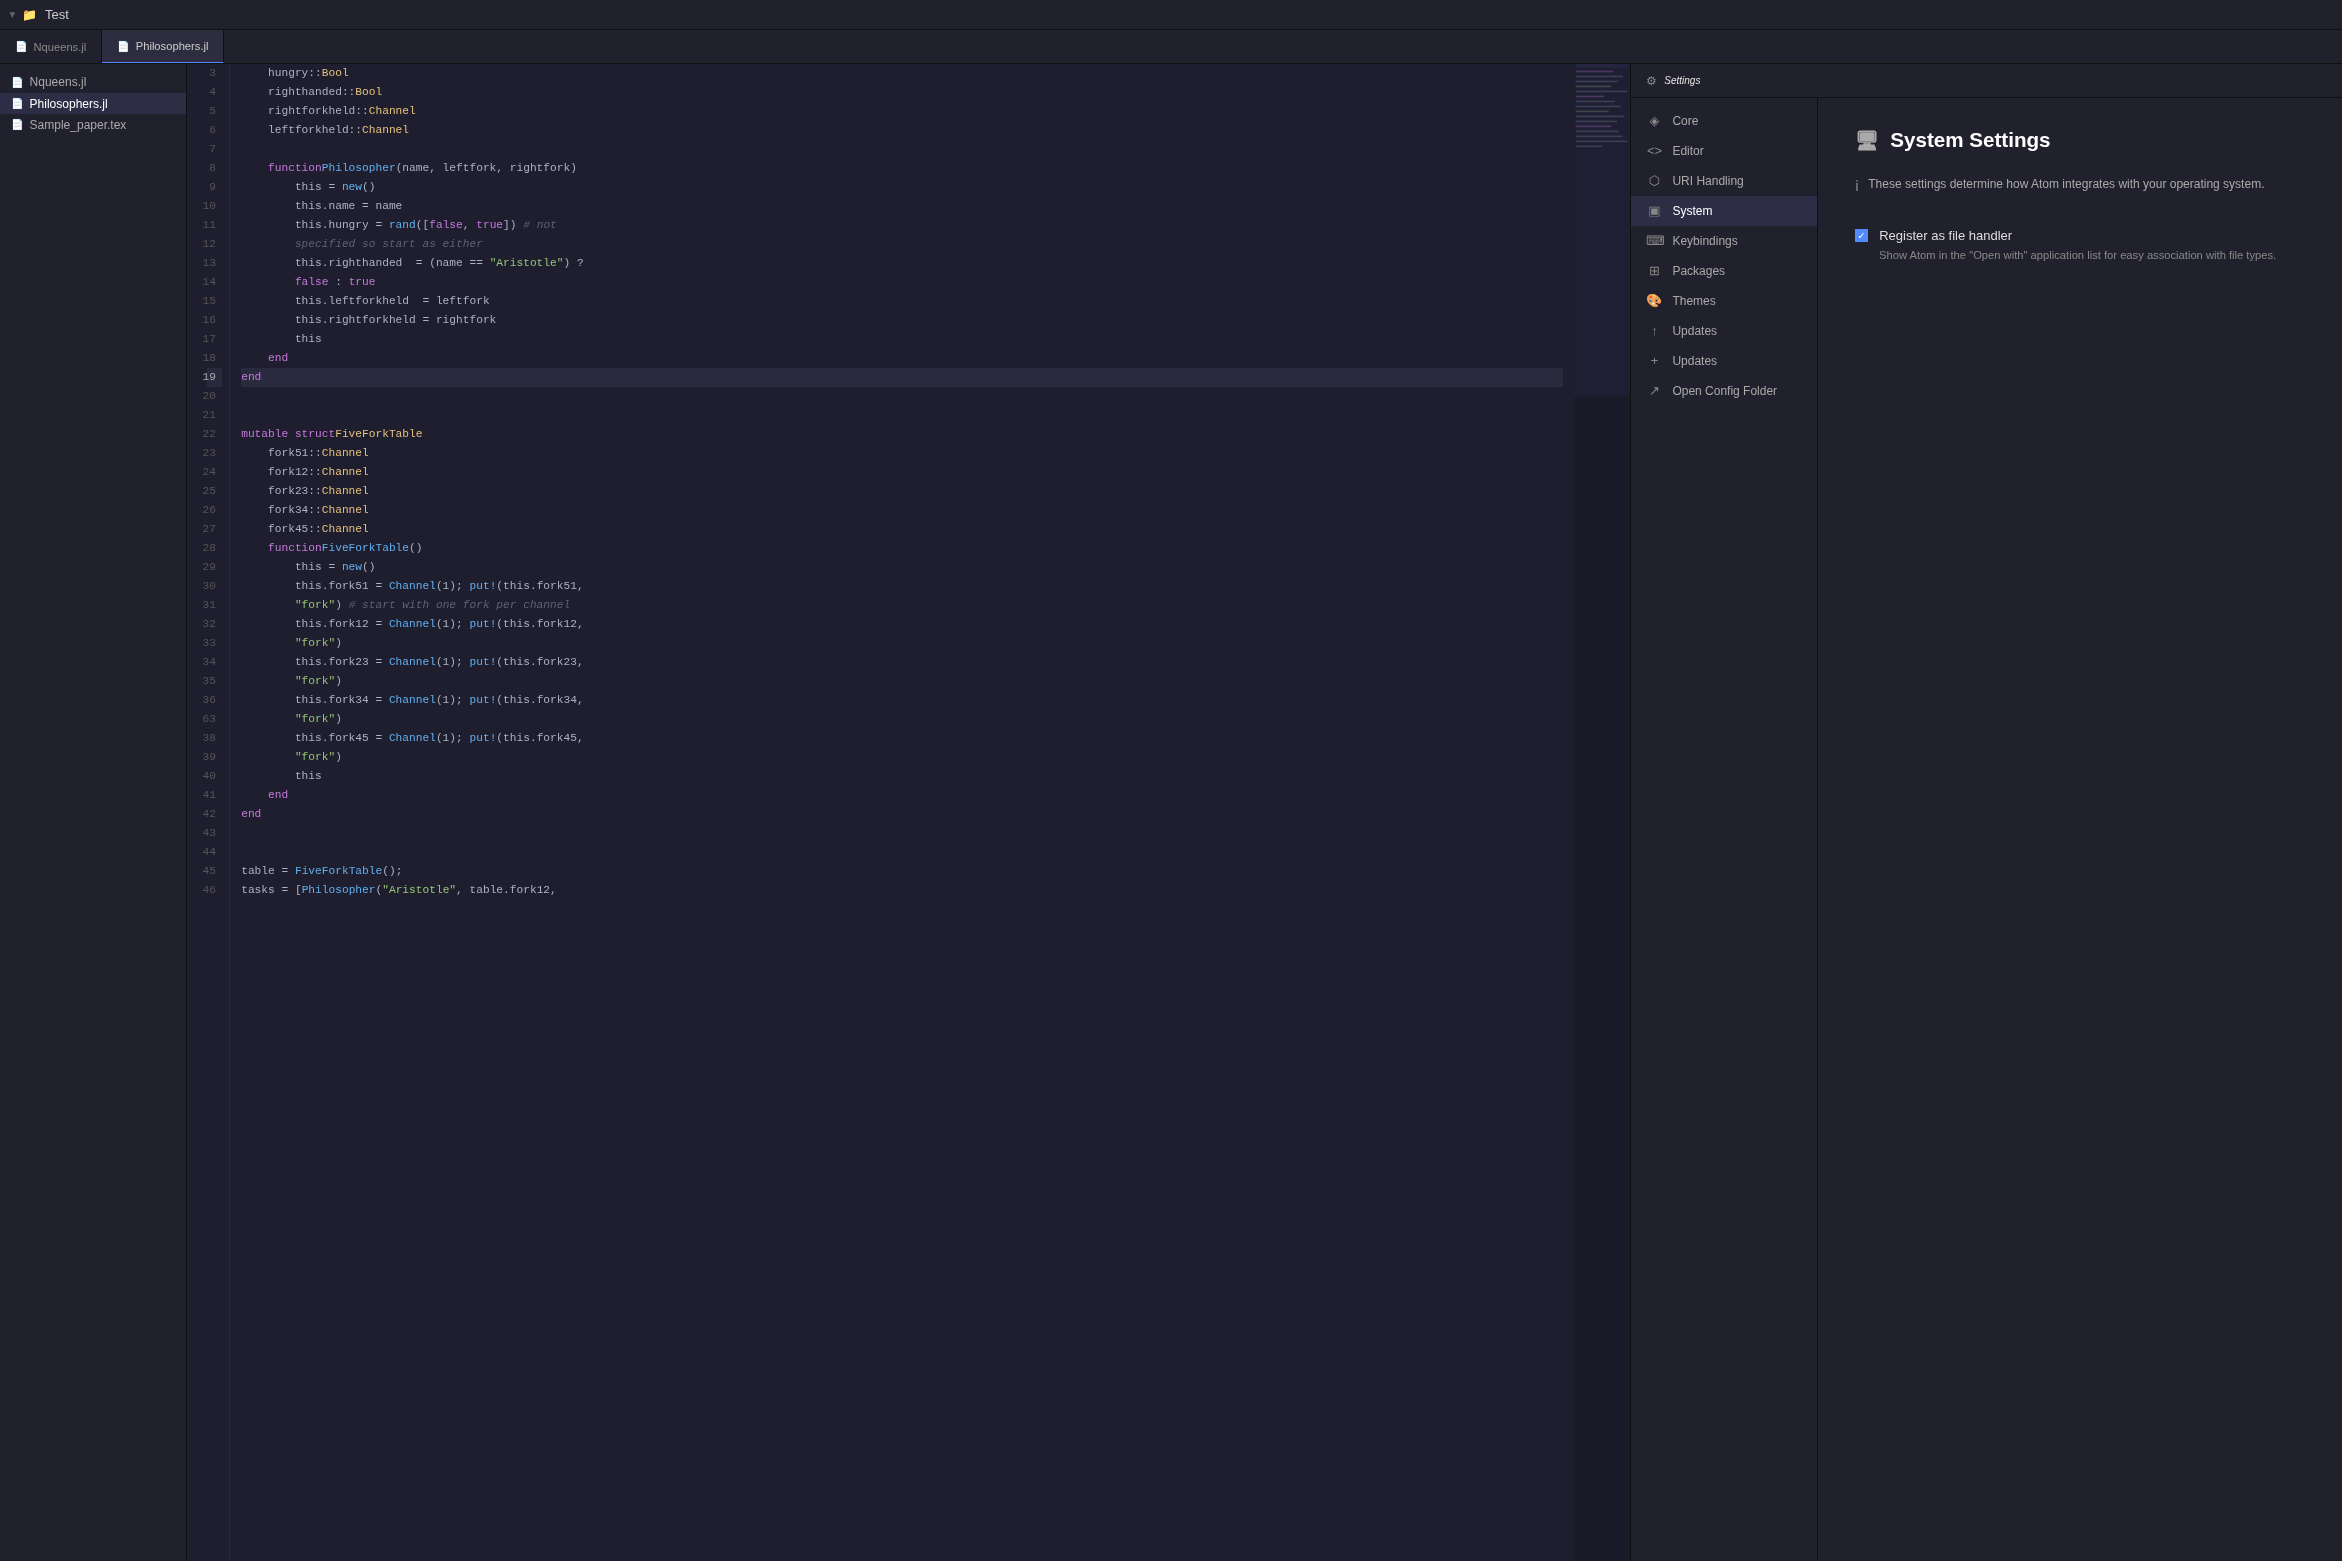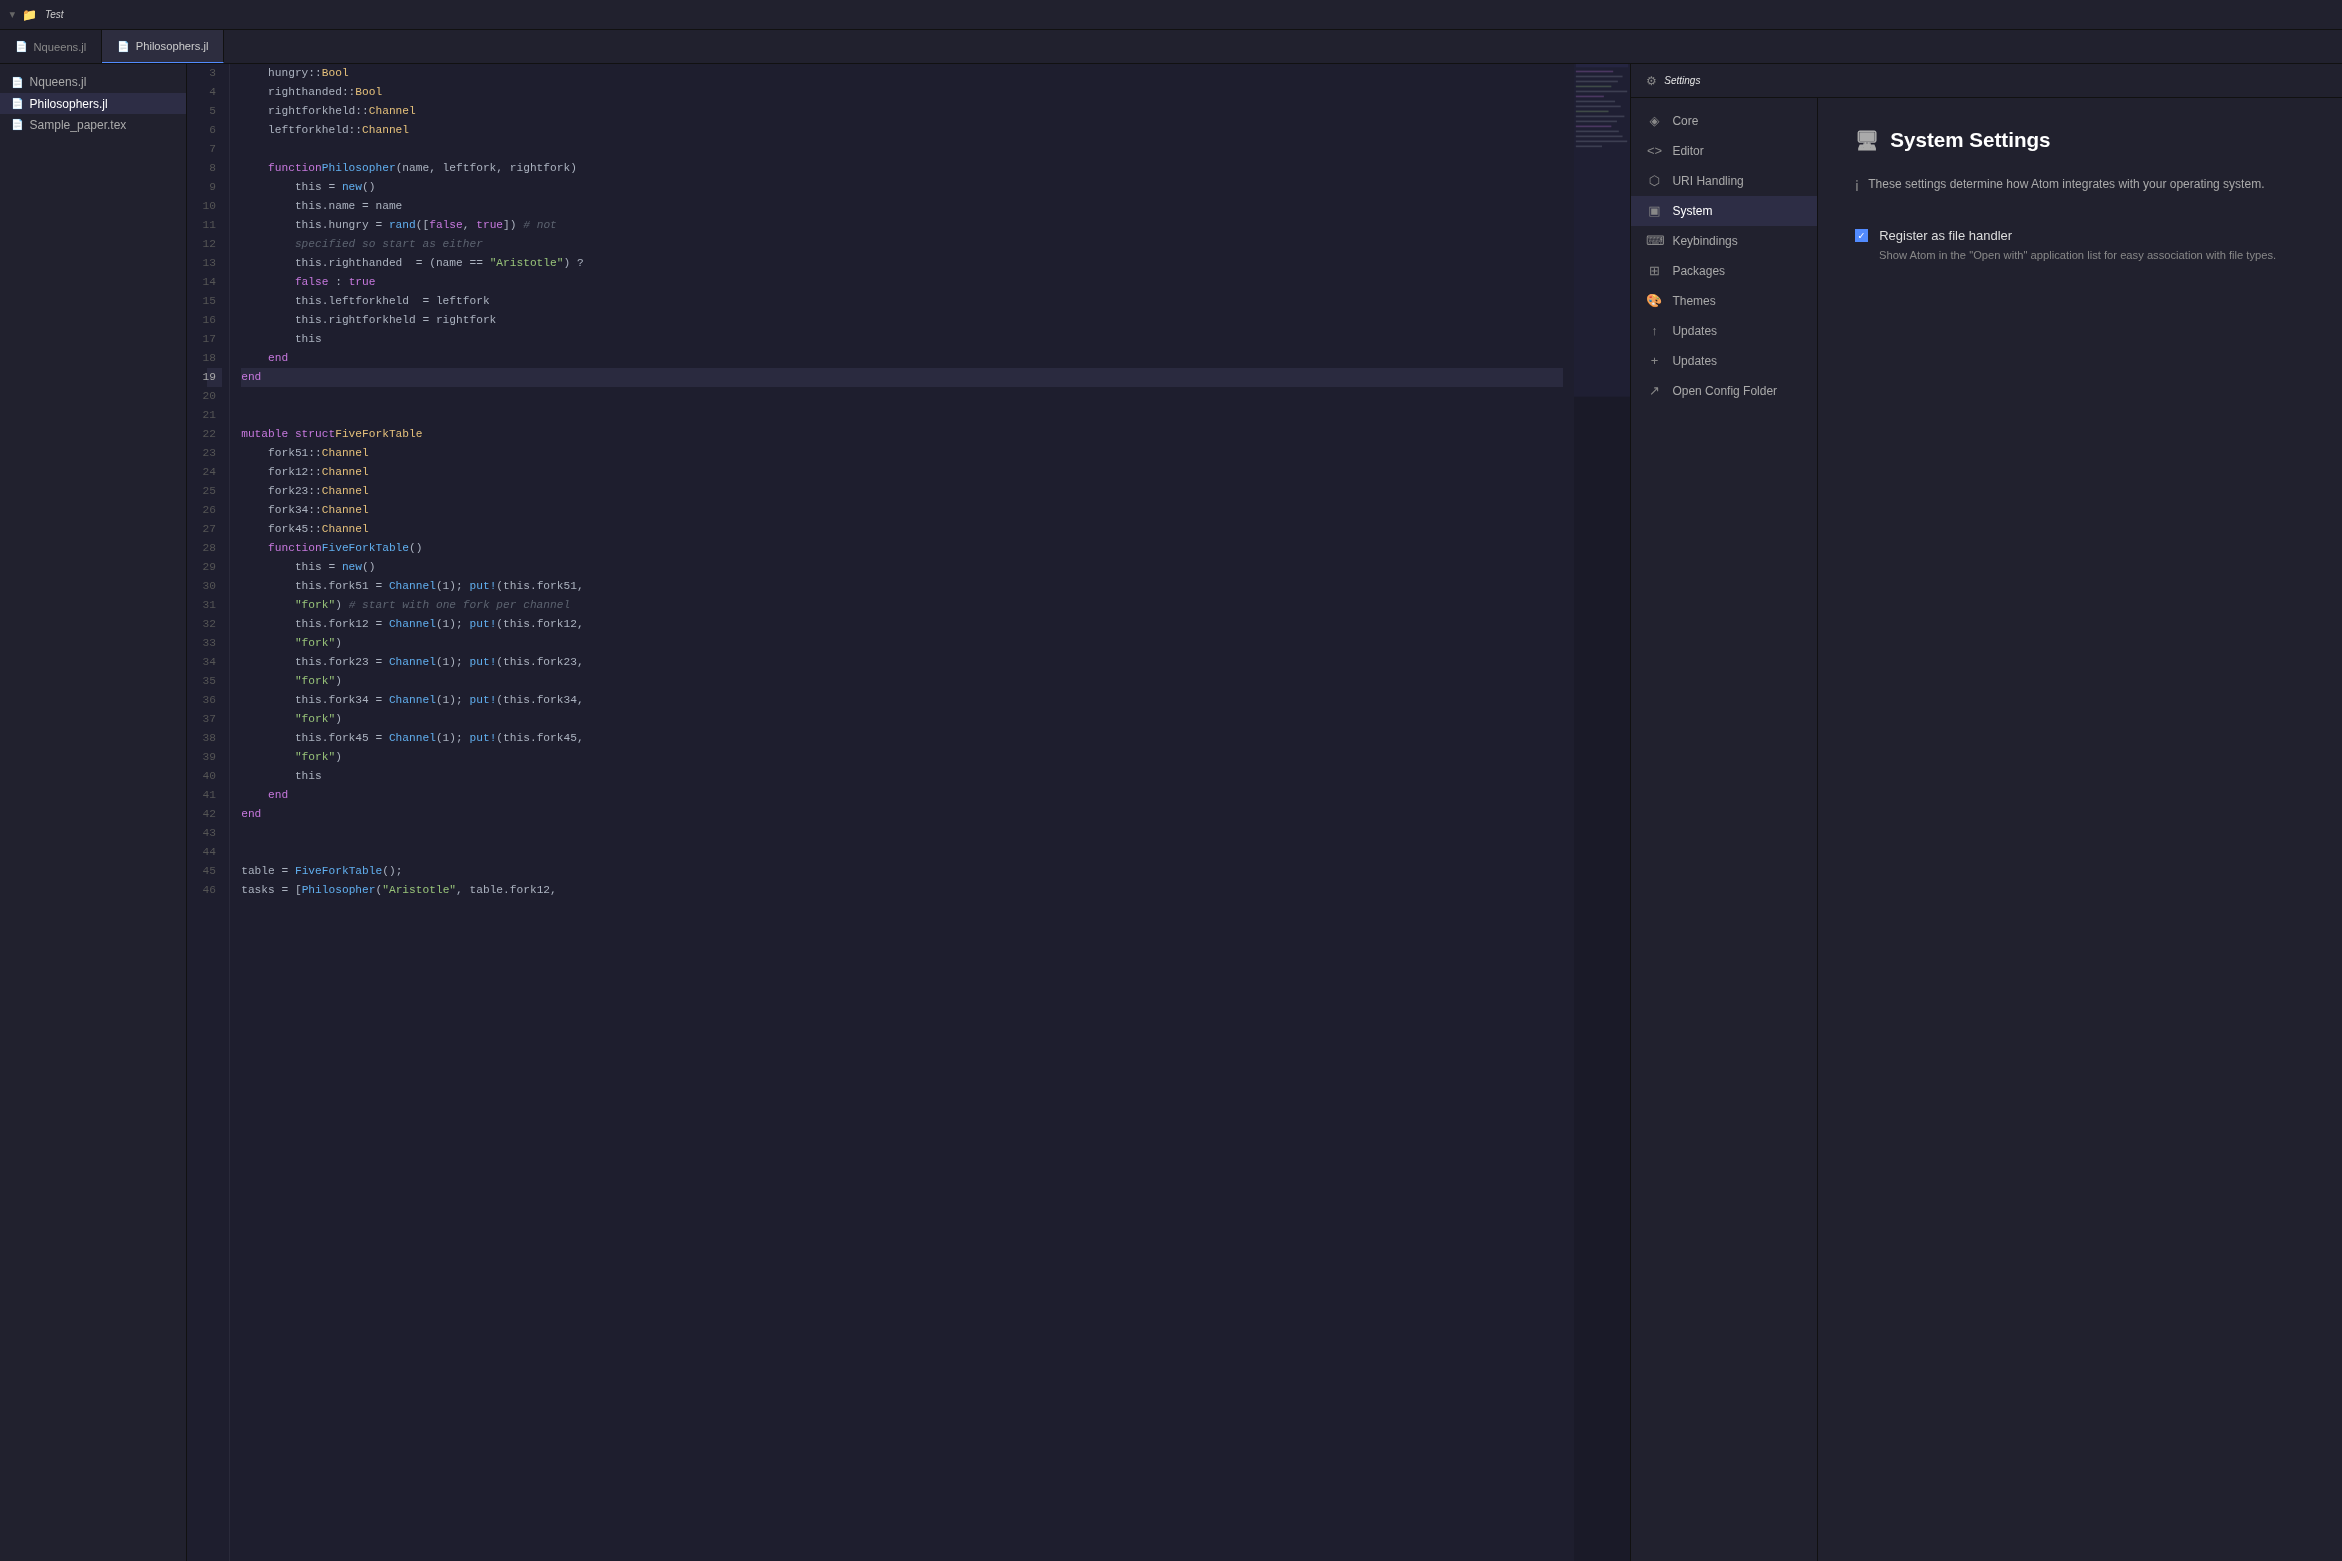--- a/index.html
+++ b/index.html
@@ -28,22 +28,21 @@
     .titlebar-arrow {
       color: #666;
       font-size: 11.2px;
       cursor: pointer;
     }
     .titlebar-folder-icon {
       color: #888;
     }
     .titlebar-title {
       color: #ccc;
-      font-size: 10px;
-      font-style: italic;
+      font-size: 13px;
     }
 
     
     .tabbar {
       display: flex;
       background: #21212e;
       border-bottom: 0.9px solid #111;
       flex-shrink: 0;
       height: 34px;
       align-items: stretch;
@@ -393,21 +392,21 @@
         <div class="line-number">27</div>
         <div class="line-number">28</div>
         <div class="line-number">29</div>
         <div class="line-number">30</div>
         <div class="line-number">31</div>
         <div class="line-number">32</div>
         <div class="line-number">33</div>
         <div class="line-number">34</div>
         <div class="line-number">35</div>
         <div class="line-number">36</div>
-        <div class="line-number">37</div>
+        <div class="line-number">63</div>
         <div class="line-number">38</div>
         <div class="line-number">39</div>
         <div class="line-number">40</div>
         <div class="line-number">41</div>
         <div class="line-number">42</div>
         <div class="line-number">43</div>
         <div class="line-number">44</div>
         <div class="line-number">45</div>
         <div class="line-number">46</div>
       </div>

